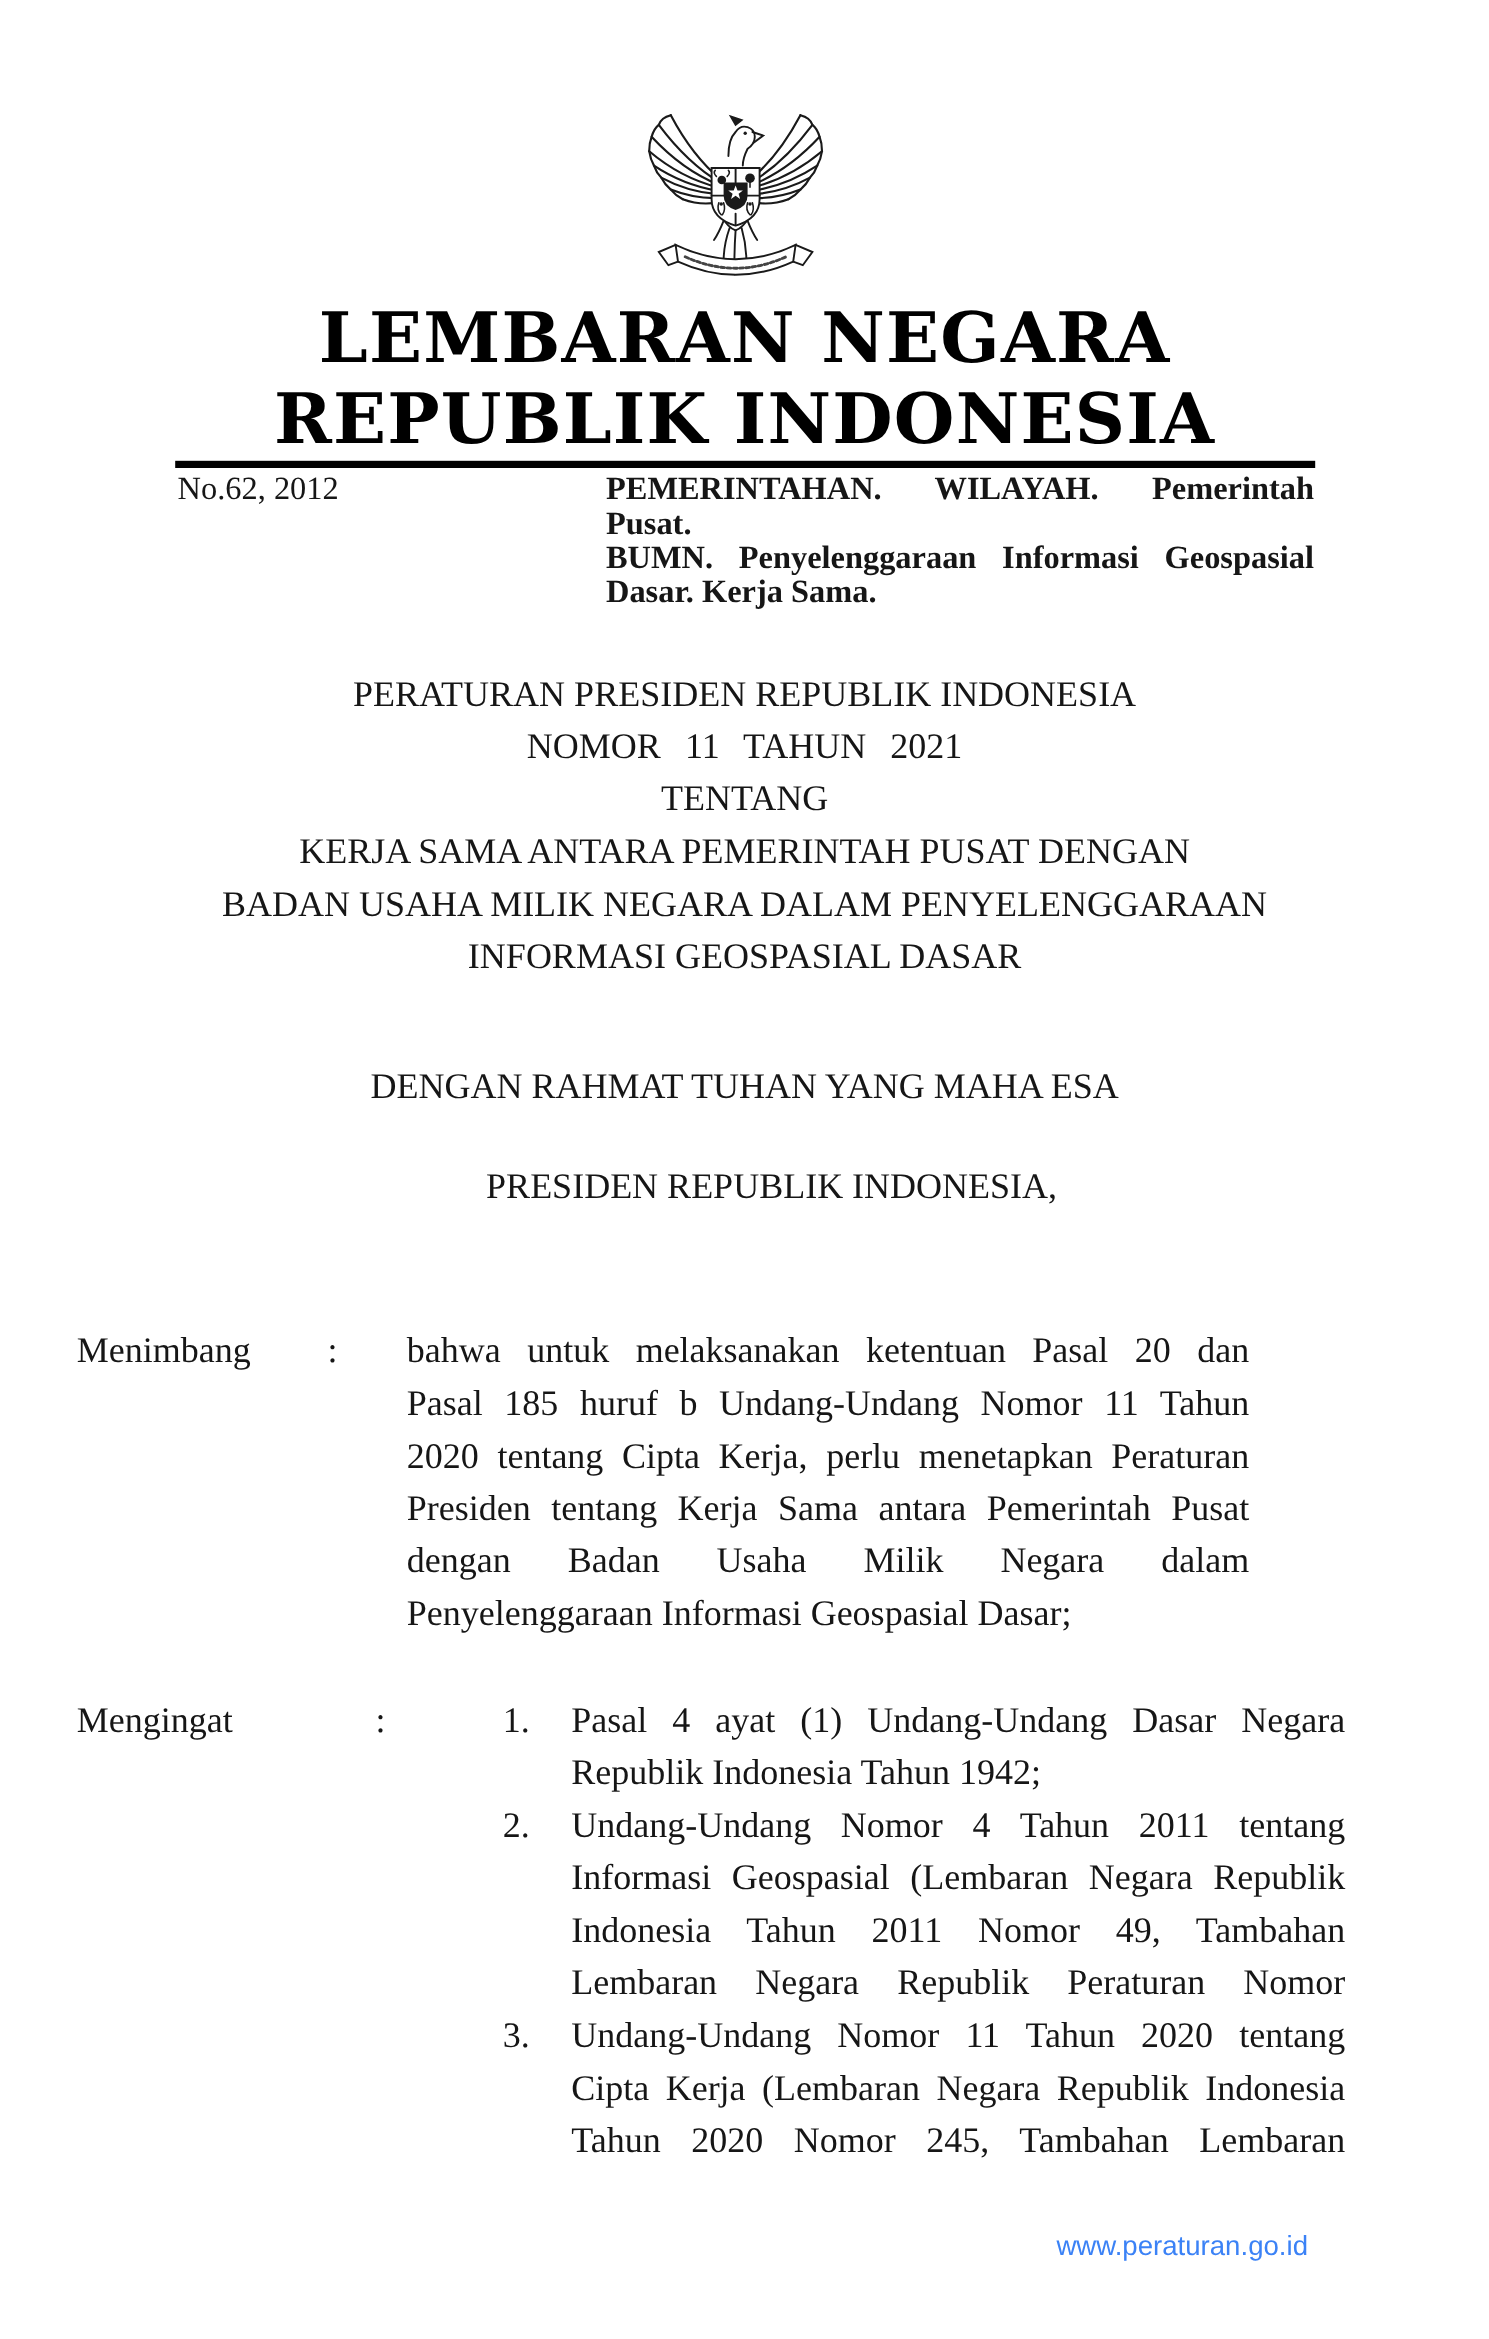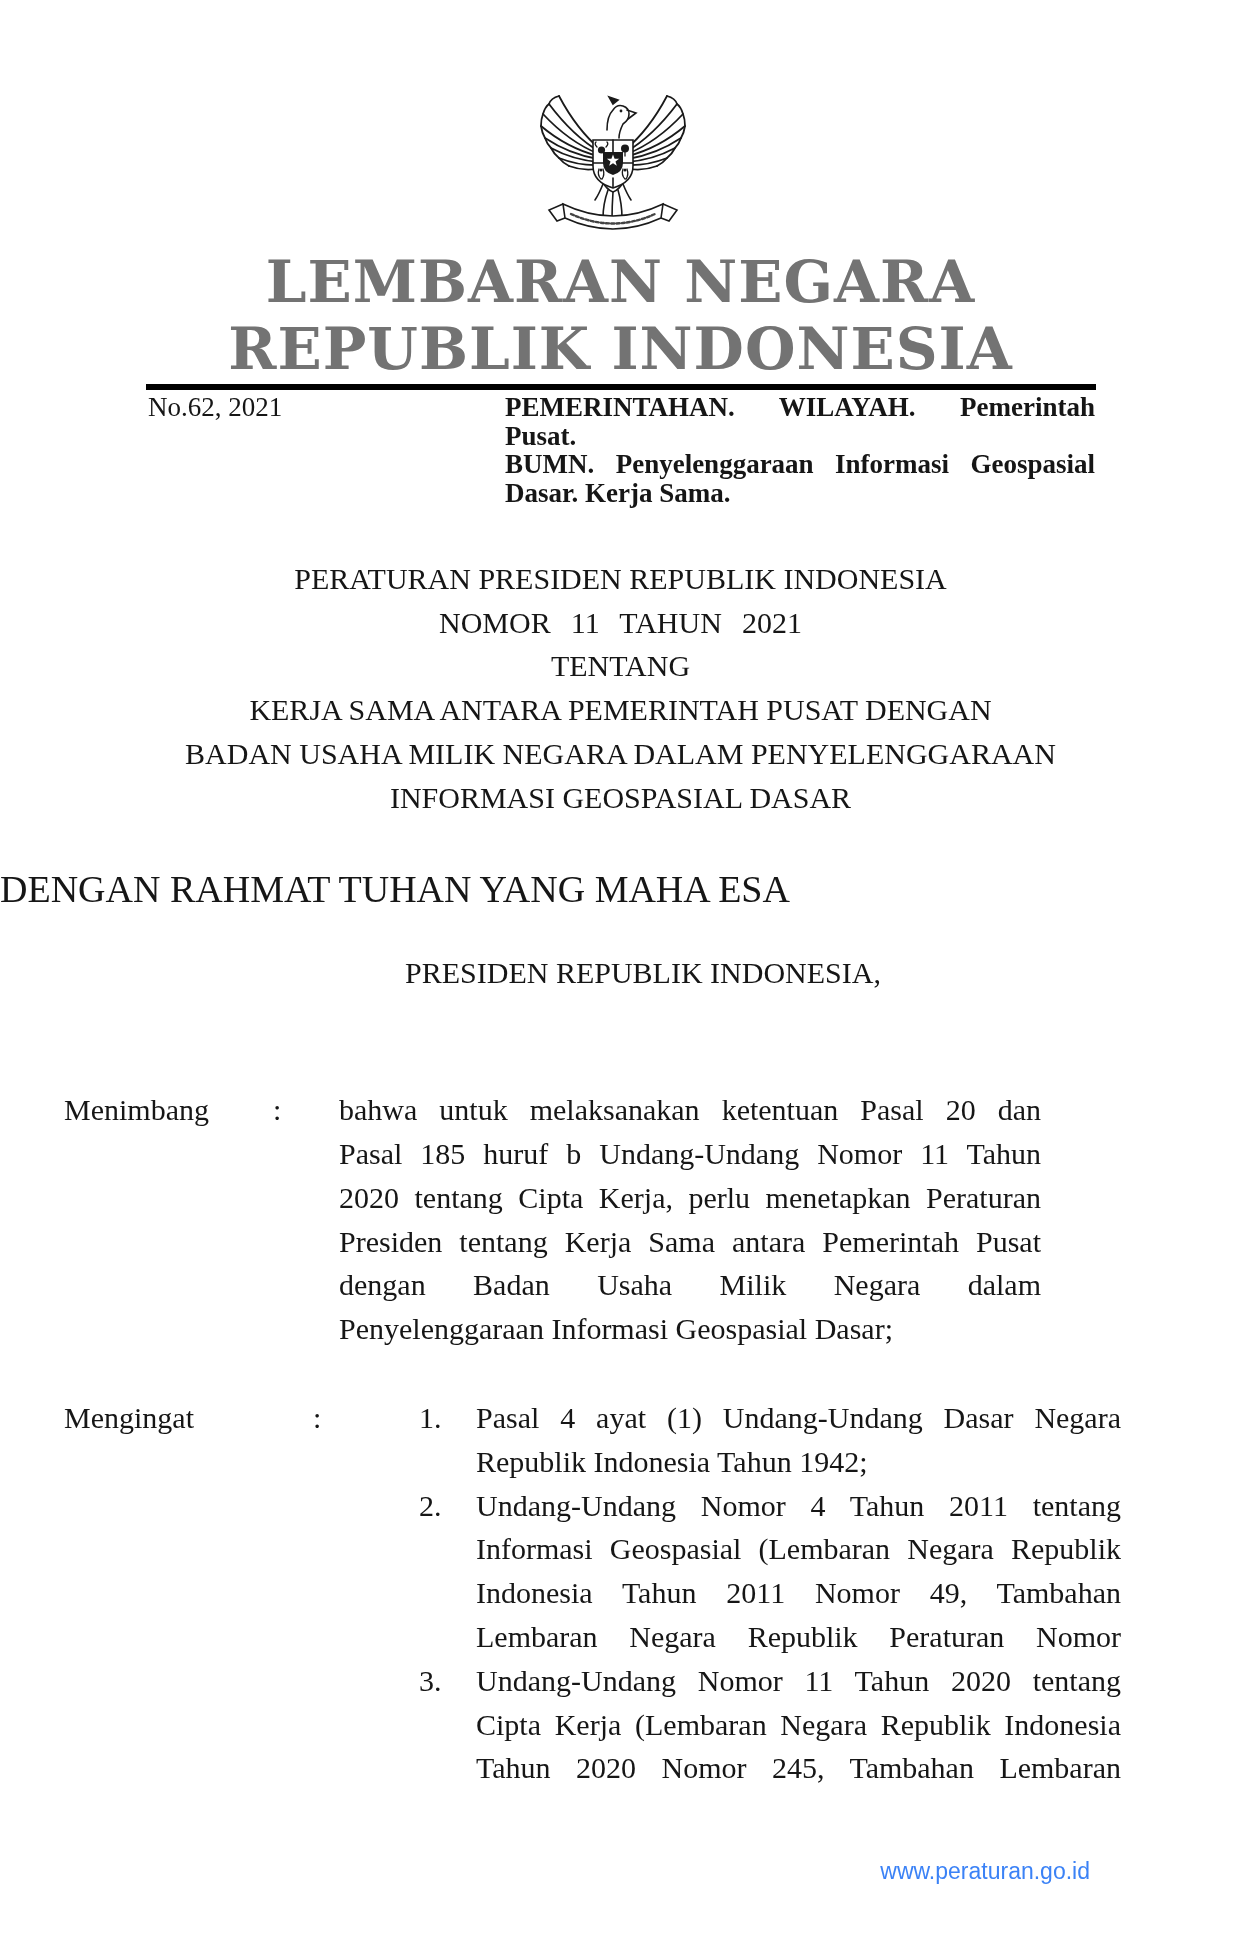--- a/index.html
+++ b/index.html
@@ -17,39 +17,39 @@
   .emblem svg{display:block;width:152px;height:158px;}
   
   .masthead{
     margin:5px 0 0 0;
     text-align:center;
     font-family:"DejaVu Serif",serif;
     font-weight:700;
     font-size:58px;
     line-height:67px;
     letter-spacing:1px;
-    color:#737373;
+    color:#000000;
   }
   .rule{width:950px;height:6px;background:#000;margin:1px auto 0;}
   
   .header-row{
     display:flex;
     padding:3px 146px 0 148px;
     font-size:27px;
     line-height:28.7px;
   }
   .edition{white-space:nowrap;}
   .abstract{width:590px;margin-left:auto;font-weight:bold;}
   .al{text-align:justify;text-align-last:justify;}
   .al.last{text-align:left;text-align-last:left;}
   
   .title-block{margin-top:49px;text-align:center;font-size:30px;line-height:43.8px;}
   .tl{white-space:nowrap;}
   .tl.wide{word-spacing:0.42em;}
-  .invocation{margin-top:48px;font-size:38px;line-height:43.8px;}
+  .invocation{margin-top:64px;text-align:center;font-size:30px;line-height:43.8px;}
   .actor{margin-top:40px;text-align:center;font-size:30px;line-height:43.8px;padding-left:45px;}
   
   .clause{
     display:grid;
     grid-template-columns:209px 66px 702px;
     padding:0 146px 0 64px;
     font-size:30px;
     line-height:43.8px;
   }
   .clause.menimbang{margin-top:93px;}
@@ -144,21 +144,21 @@
   </div>
 
   <h1 class="masthead">
     <div>LEMBARAN NEGARA</div>
     <div>REPUBLIK INDONESIA</div>
   </h1>
 
   <div class="rule"></div>
 
   <div class="header-row">
-    <div class="edition">No.62, 2021</div>
+    <div class="edition">No.62, 2012</div>
     <div class="abstract">
       <div class="al">PEMERINTAHAN. WILAYAH. Pemerintah Pusat.</div>
       <div class="al">BUMN. Penyelenggaraan Informasi Geospasial</div>
       <div class="al last">Dasar. Kerja Sama.</div>
     </div>
   </div>
 
   <div class="title-block">
     <div class="tl">PERATURAN PRESIDEN REPUBLIK INDONESIA</div>
     <div class="tl wide">NOMOR 11 TAHUN 2021</div>

